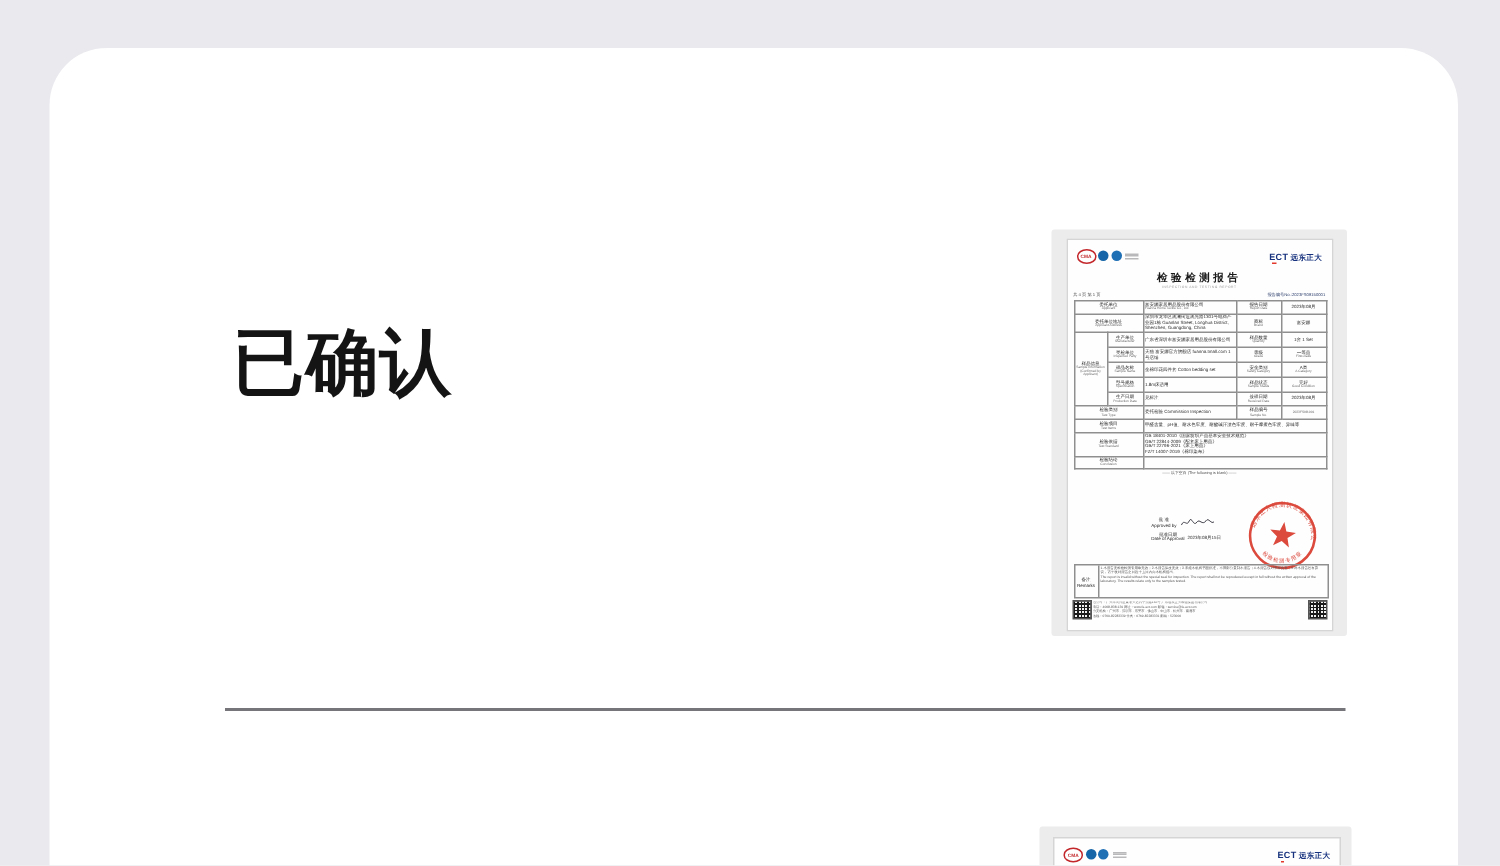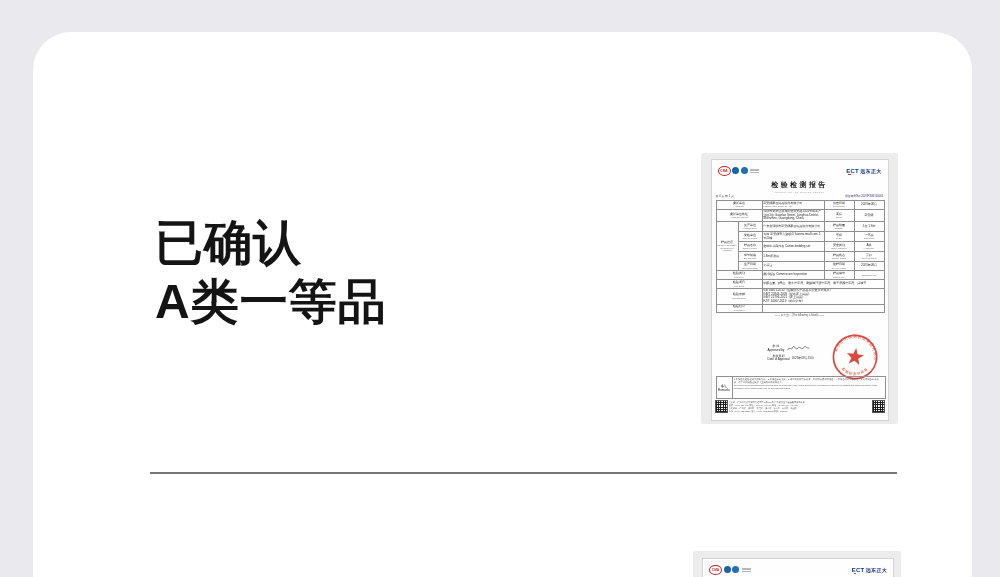--- a/index.html
+++ b/index.html
@@ -82,21 +82,20 @@
   .divider{position:absolute;left:117px;top:440px;width:747px;height:2px;background:#76767a;}
 </style>
 </head>
 <body>
 
 <div id="canvas">
   <div class="card">
 
     <div class="headline">
       <div>已确认</div>
-      <div>A类一等品</div>
     </div>
 
     <div class="cert cert1">
       <div class="page">
 
         <div class="chead">
           <div class="logos">
             <span class="cma">
                 <span>CMA</span>
               </span>

